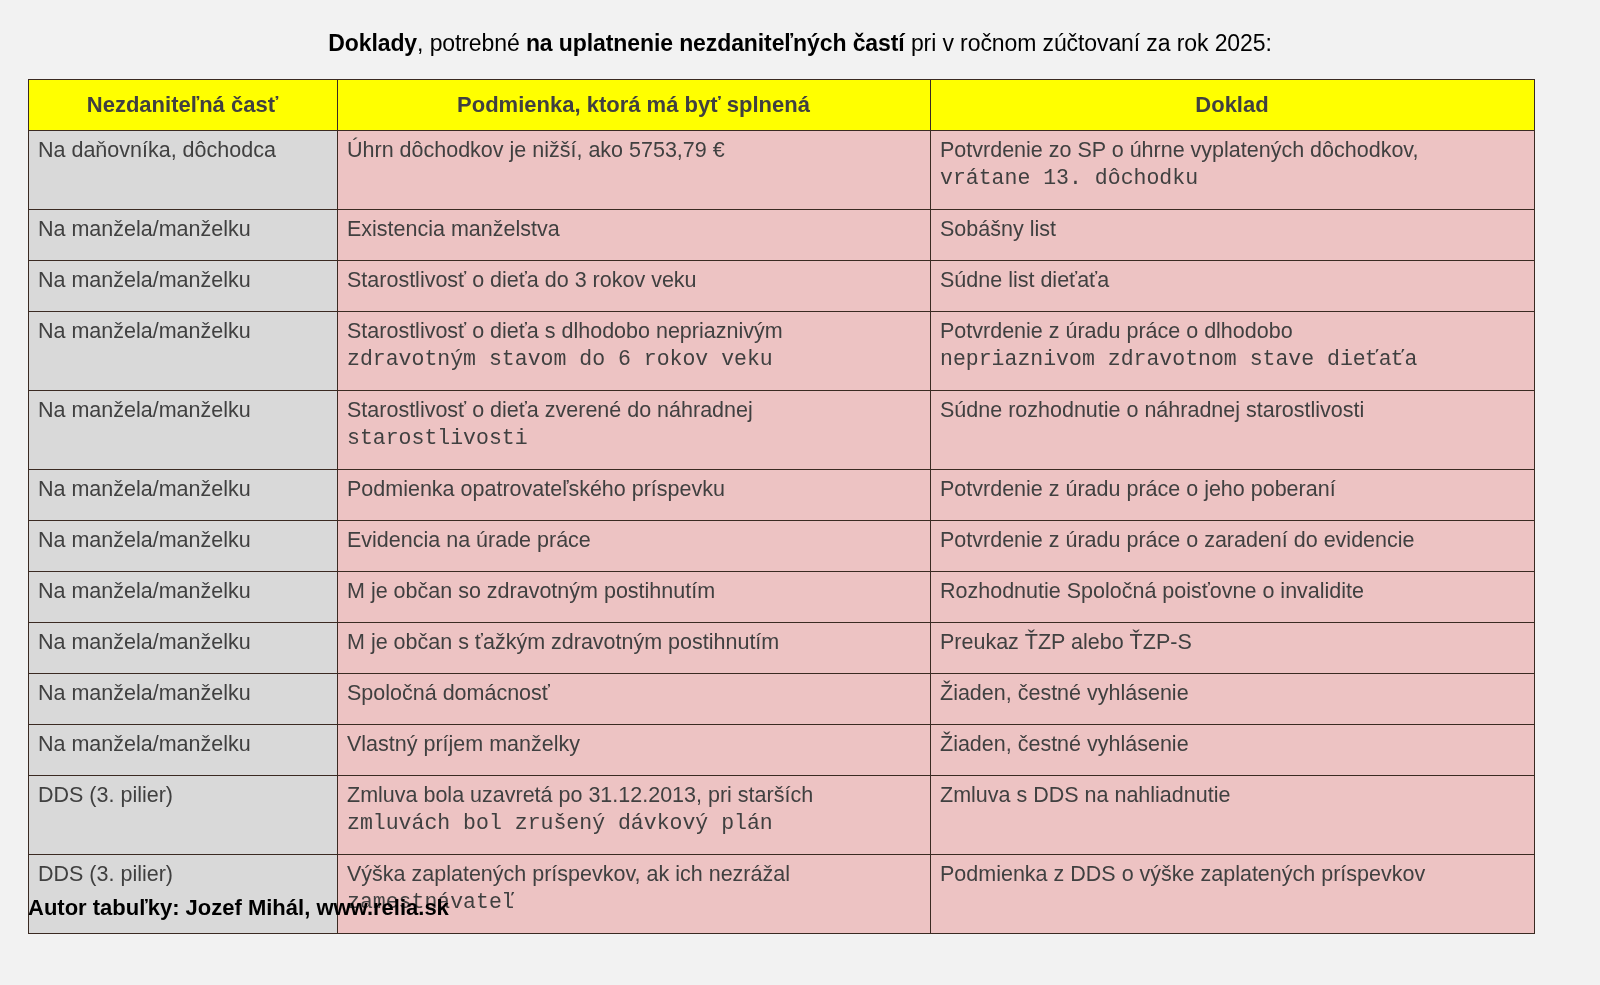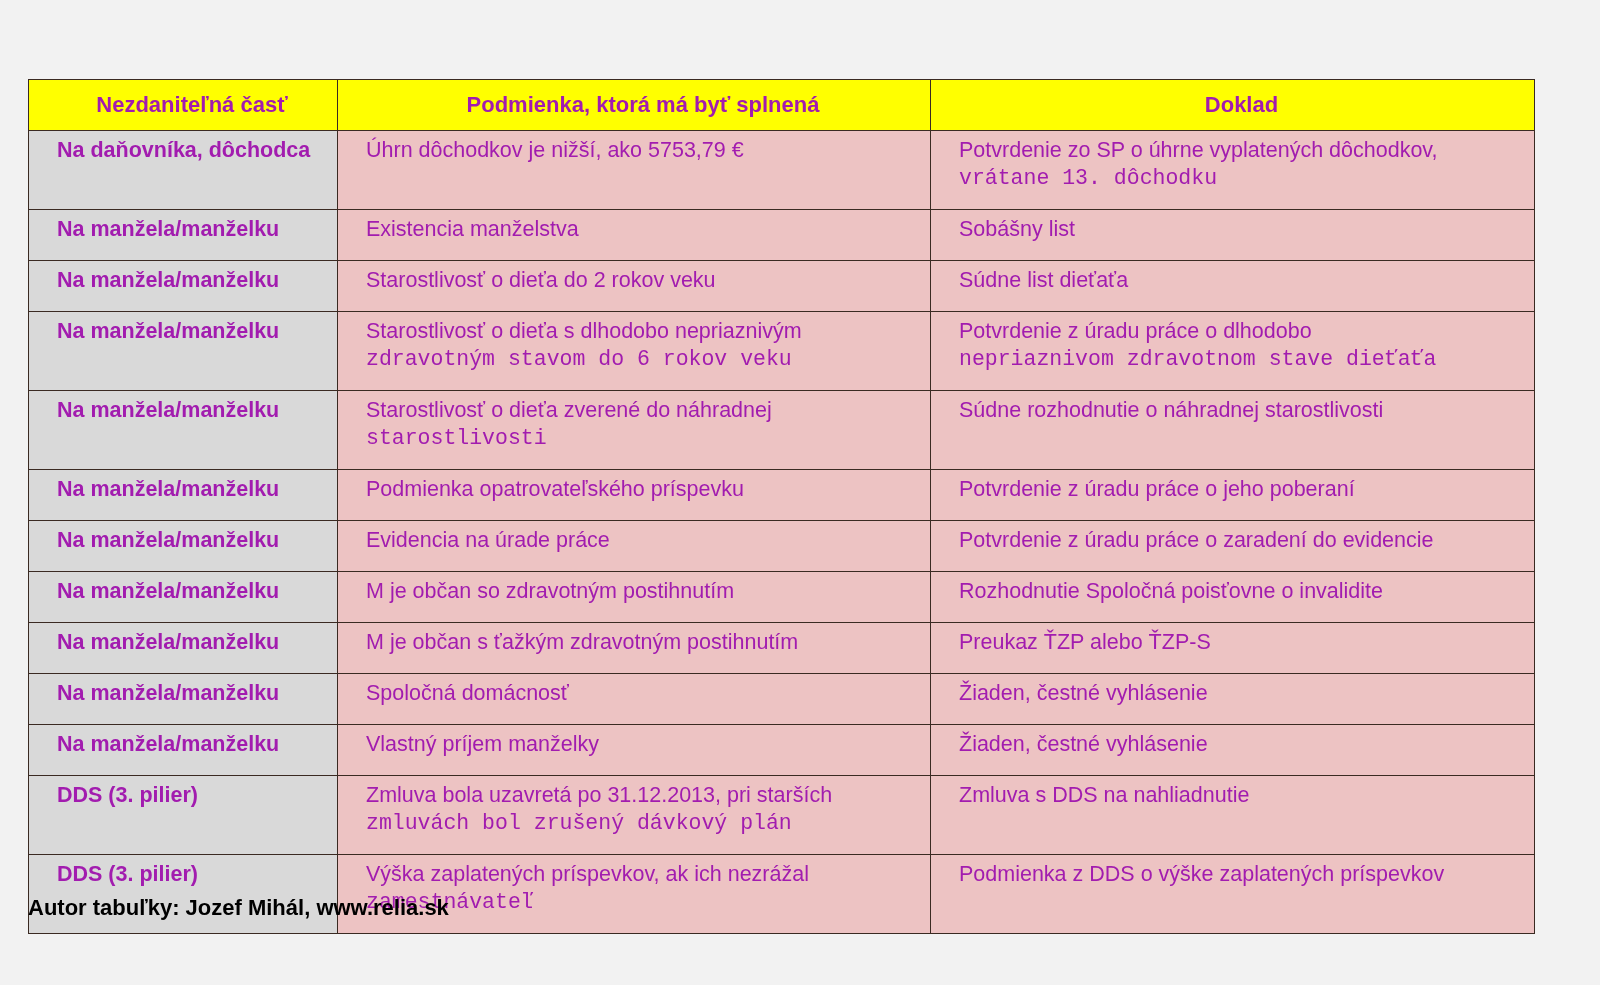--- a/index.html
+++ b/index.html
@@ -50,40 +50,40 @@
     border: 1px solid #3a2a22;
   }
   table.doc-table col.c1 { width: 309px; }
   table.doc-table col.c2 { width: 593px; }
   table.doc-table col.c3 { width: 604px; }
 
   table.doc-table th,
   table.doc-table td {
     border: 1px solid #3a2a22;
     vertical-align: top;
-    padding: 6px 10px 6px 28px;
+    padding: 6px 10px 6px 9px;
     font-size: 21.5px;
     line-height: 1.28;
-    color: #a21caf;
+    color: #404040;
   }
 
   table.doc-table thead th {
     background: #ffff00;
     text-align: center;
     font-weight: bold;
     height: 42px;
     vertical-align: middle;
     font-size: 22px;
     padding-top: 4px;
     padding-bottom: 4px;
   }
 
   table.doc-table td.col-a {
     background: #d9d9d9;
-    font-weight: bold;
+    font-weight: normal;
     margin-left: 46px;
   }
   table.doc-table td.col-b,
   table.doc-table td.col-c {
     background: #edc3c3;
   }
 
   .row-1line td { height: 38px; }
   .row-2line td { height: 66px; }
 
@@ -100,20 +100,21 @@
     color: #000000;
     white-space: nowrap;
     text-align: right;
   }
 </style>
 </head>
 <body>
 
 <div id="page">
 
+  <div id="title"><span class="b">Doklady</span><span class="n">, potrebné </span><span class="b">na uplatnenie nezdaniteľných častí</span><span class="n"> pri v ročnom zúčtovaní za rok 2025:</span></div>
 
   <div id="table-wrap">
     <table class="doc-table">
       <colgroup>
         <col class="c1">
         <col class="c2">
         <col class="c3">
       </colgroup>
       <thead>
         <tr>
@@ -143,21 +144,21 @@
             </td>
             <td class="col-c">
               <span class="cell-txt"><span>Sobášny list</span></span>
             </td>
           </tr>
           <tr class="row-1line">
             <td class="col-a">
               <span class="cell-txt"><span>Na manžela/manželku</span></span>
             </td>
             <td class="col-b">
-              <span class="cell-txt"><span>Starostlivosť o dieťa do 2 rokov veku</span></span>
+              <span class="cell-txt"><span>Starostlivosť o dieťa do 3 rokov veku</span></span>
             </td>
             <td class="col-c">
               <span class="cell-txt"><span>Súdne list dieťaťa</span></span>
             </td>
           </tr>
           <tr class="row-2line">
             <td class="col-a">
               <span class="cell-txt"><span>Na manžela/manželku</span></span>
             </td>
             <td class="col-b">

